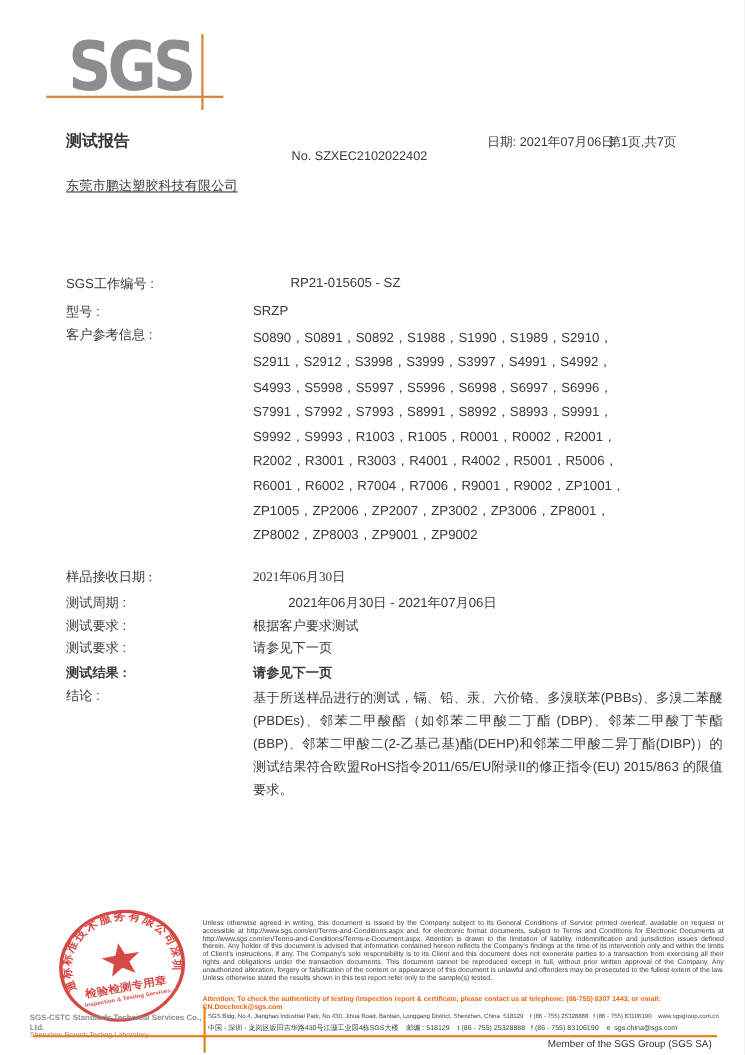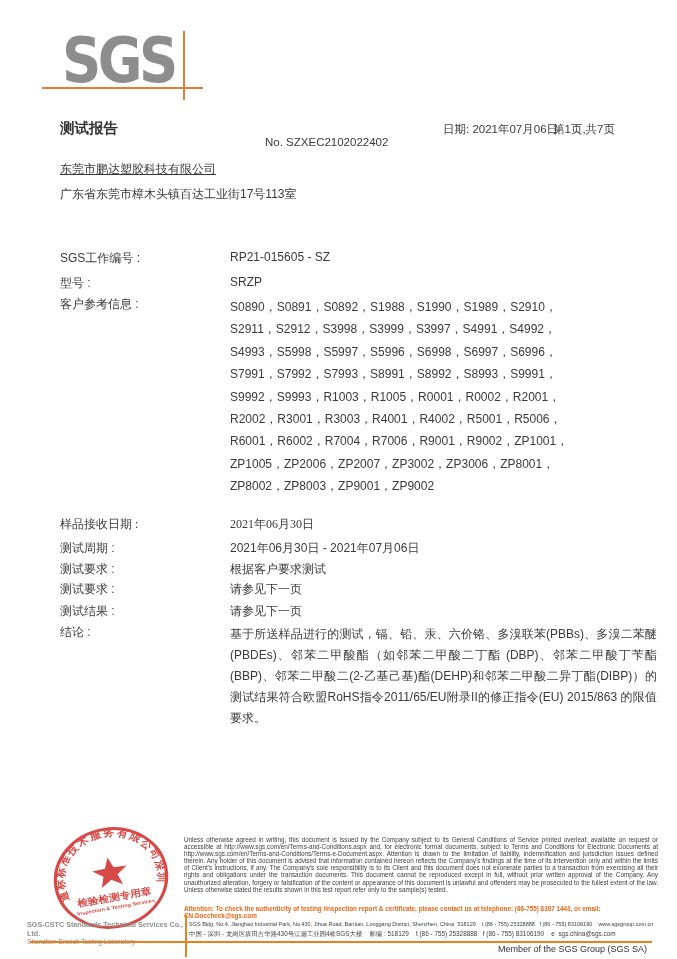--- a/index.html
+++ b/index.html
@@ -25,28 +25,28 @@
   .hdr-page  { position:absolute; left:553px; top:122px; font-size:11.5px; }
   
   .company  { position:absolute; left:60px; top:161px; font-size:12px;text-decoration:underline; }
   .addr-app { position:absolute; left:60px; top:186px; font-size:12px; }
   
   .content { position:absolute; left:60px; top:250px; right:20px; font-size:12px; }
   .statement { height:26px; }
   .row { display:flex; }
   .row .label { width:170px; flex:0 0 170px; }
   .row .value { flex:1; }
-  .r-work   { height:25px; }
+  .r-work   { height:25px;gap:34px; }
   .r-model  { height:21px; }
   .ref-line { line-height:22.4px; height:22.4px; }
   .r-receipt{ height:24px; margin-top:18px;font-family:Liberation Serif, serif; }
-  .r-period { height:21px; }
+  .r-period { height:21px;gap:32px; }
   .r-req    { height:20px; }
   .r-method { height:22px; }
-  .r-result { height:21px; }
+  .r-result { height:21px;font-weight:bold; }
   .conclusion-text { line-height:21px; text-align:justify; }
   
   .stamp { position:absolute; left:52px; top:826px; transform:rotate(-10deg); opacity:.88; }
   .stamp-company { position:absolute; left:27px; top:921px; width:165px; color:#8f8f8f; }
   .stamp-co-1 { font-size:7.2px; font-weight:bold; line-height:8.5px; }
   .stamp-co-2 { font-size:6.6px; line-height:8px; }
   .fineprint {
     position:absolute; left:184px; top:836px; width:474px;
     font-size:6.35px; line-height:7.1px; text-align:justify; color:#3f3f3f;
   }
@@ -74,21 +74,20 @@
   <div class="logo-text">SGS</div>
   <div class="logo-hline"></div>
   <div class="logo-vline"></div>
 
   <div class="doc-title">测试报告</div>
   <div class="report-no">No. SZXEC2102022402</div>
   <div class="hdr-date">日期: 2021年07月06日</div>
   <div class="hdr-page">第1页,共7页</div>
 
   <div class="company">东莞市鹏达塑胶科技有限公司</div>
-  <div class="addr-app">广东省东莞市樟木头镇百达工业街17号113室</div>
 
   <div class="content">
 
     <div class="row r-work">
       <div class="label">SGS工作编号 :</div>
       <div class="value">RP21-015605 - SZ</div>
     </div>
 
     <div class="row r-model">
       <div class="label">型号 :</div>

